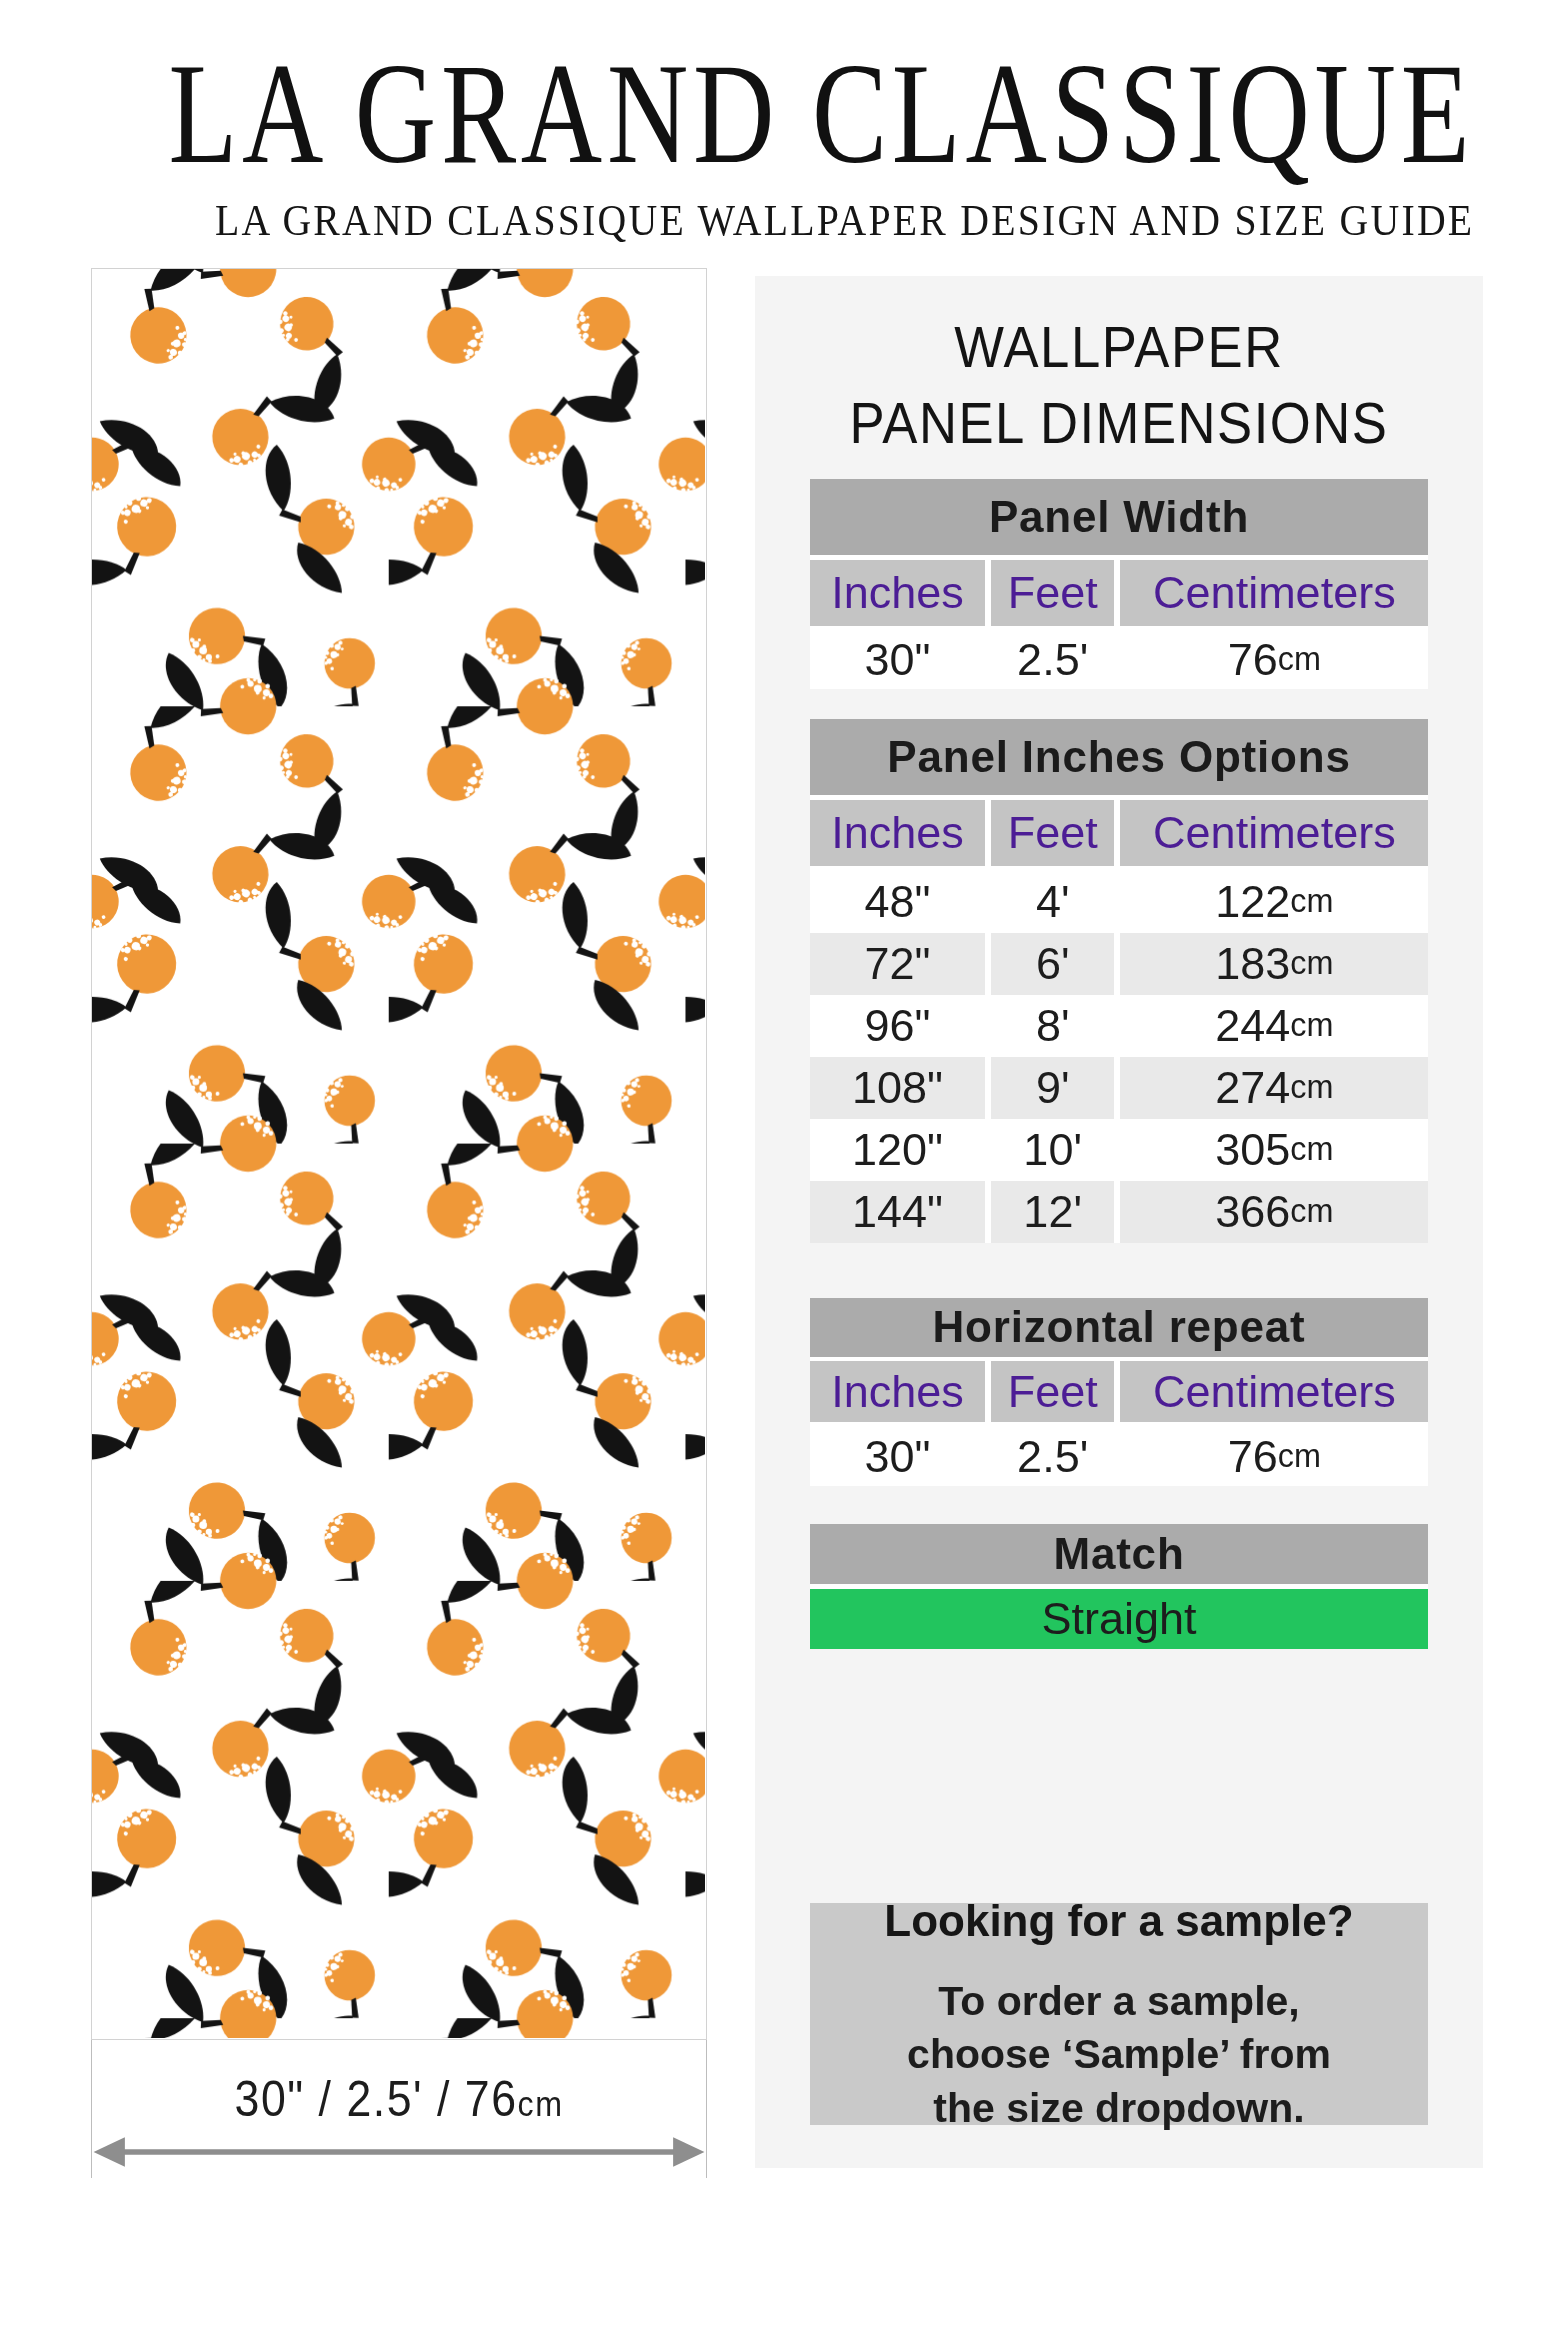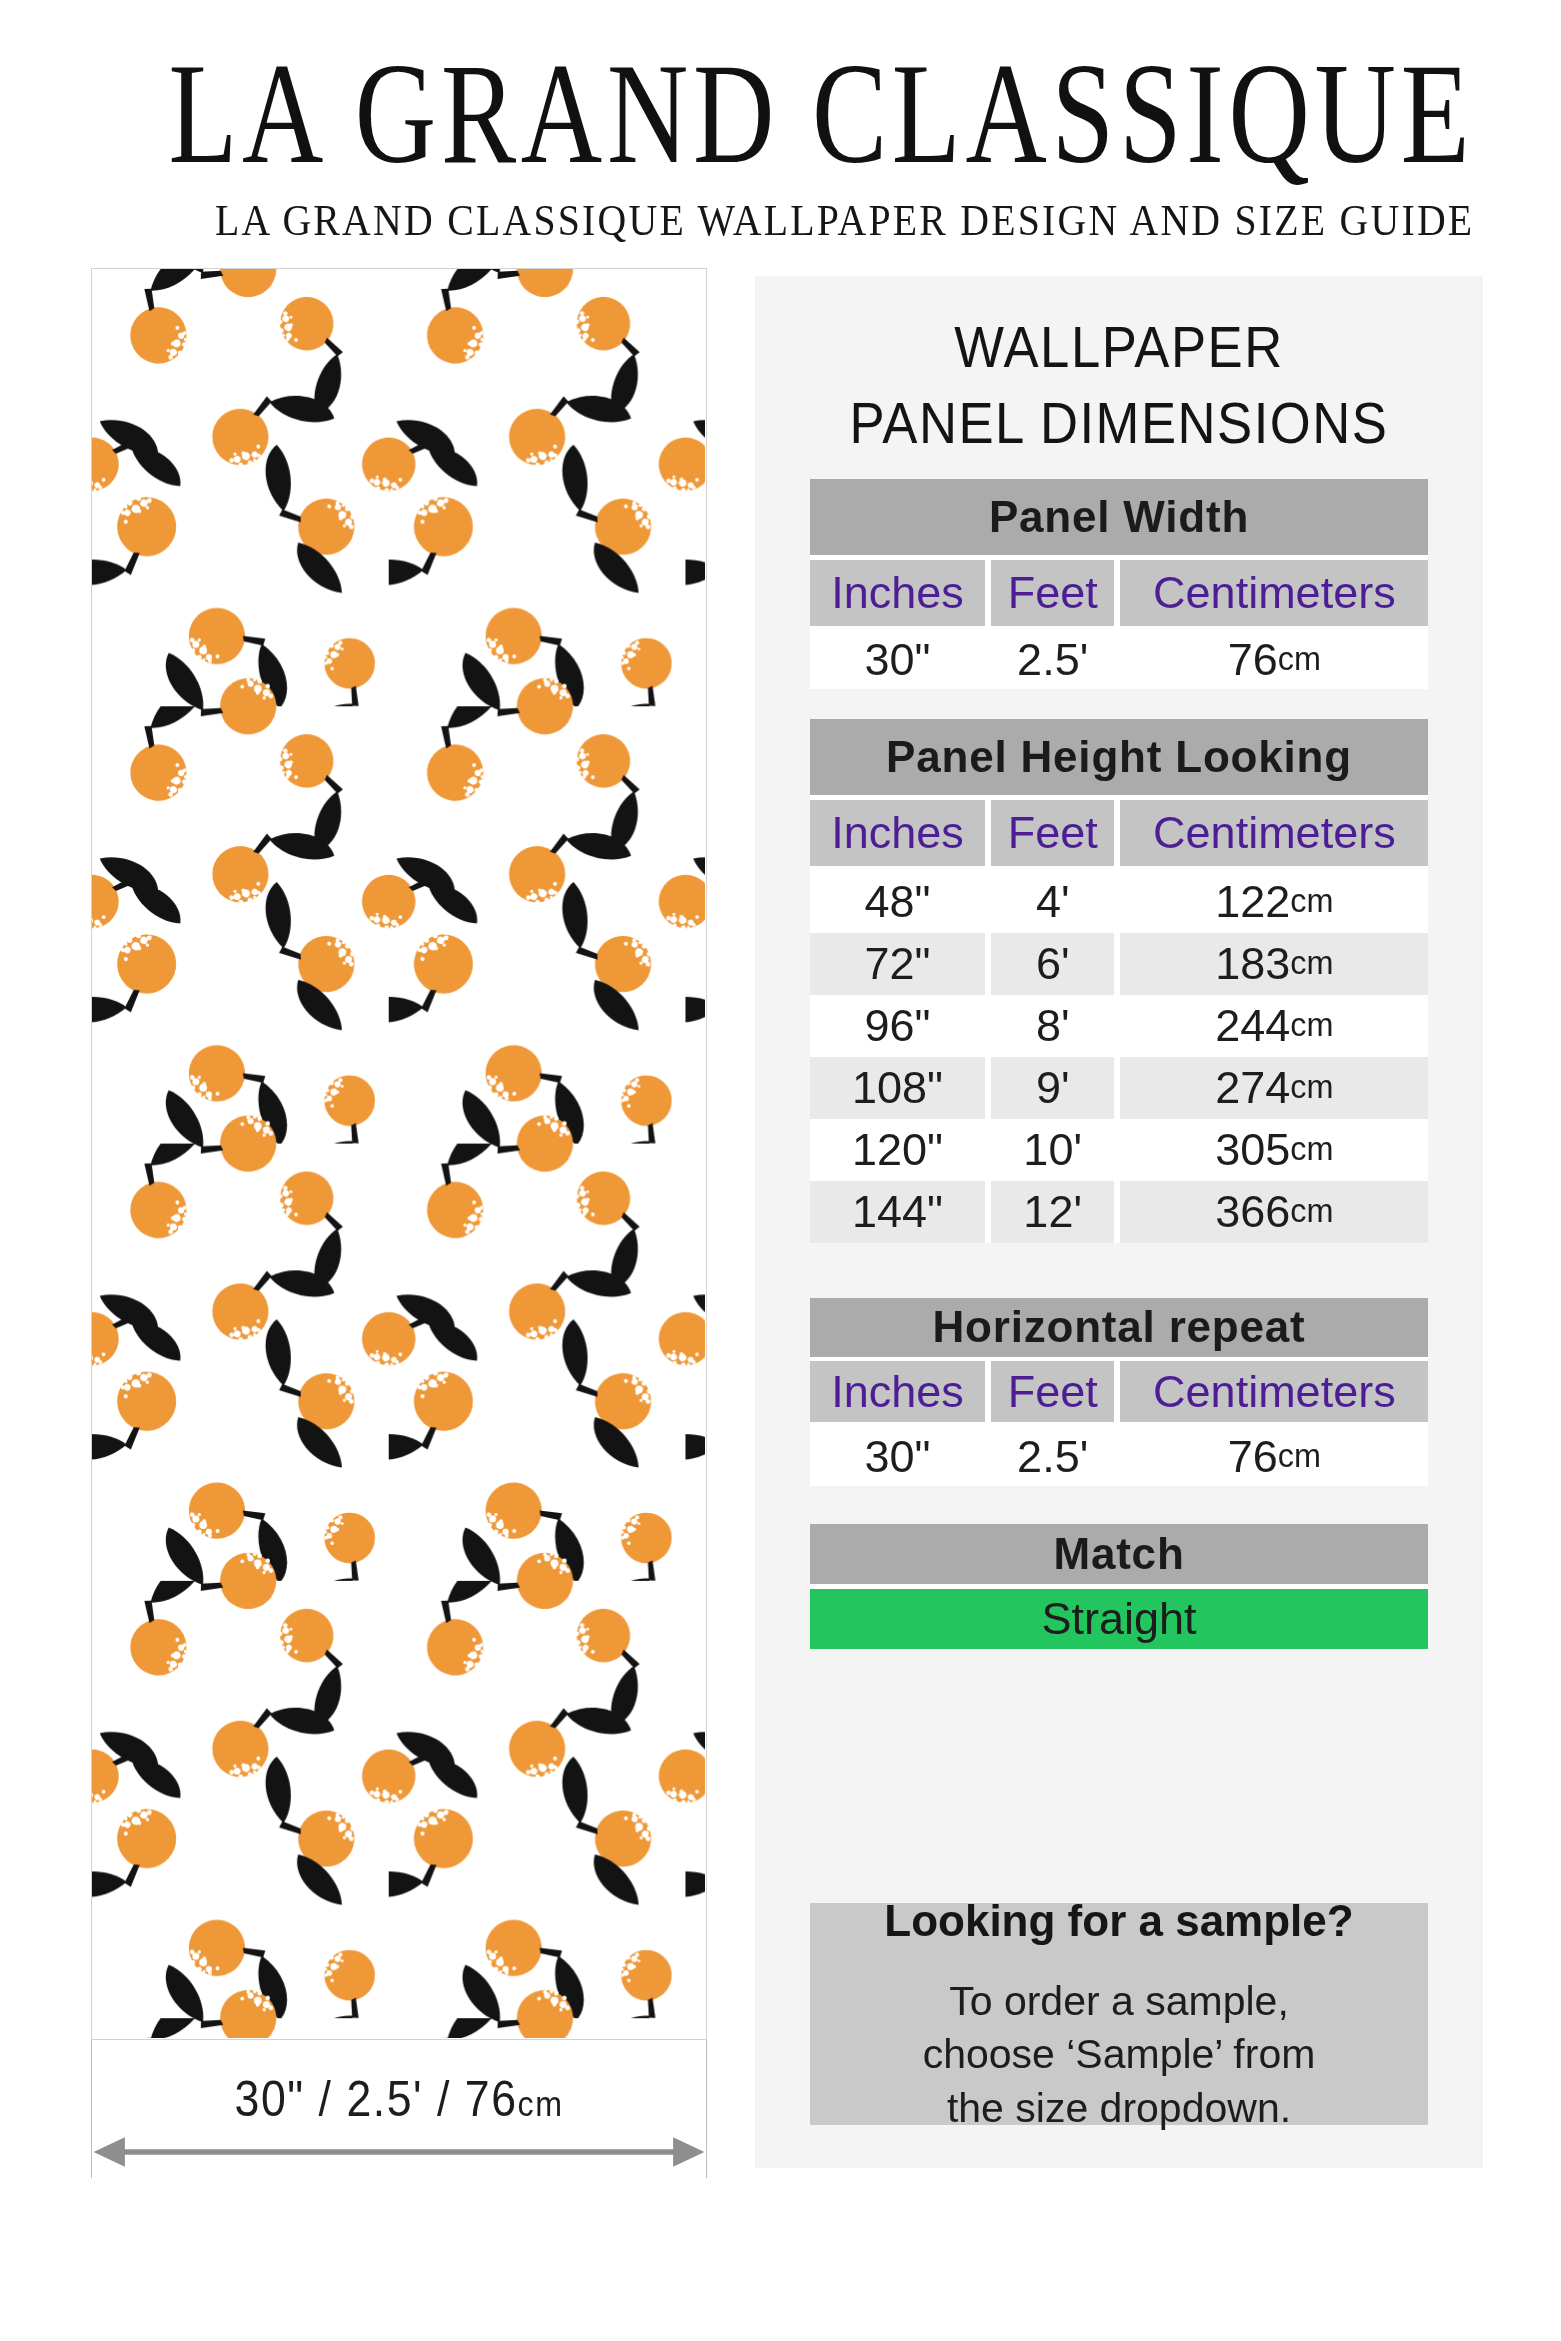--- a/index.html
+++ b/index.html
@@ -67,21 +67,21 @@
     height:60px;background:#22c55e;display:flex;align-items:center;justify-content:center;
     font-size:45px;font-weight:300;color:#1d1d1d;
   }
   .match-band{height:60px;}
   .sample-box{
     width:618px;height:222px;margin:254px auto 0 auto;background:#c9c9c9;
     display:flex;flex-direction:column;align-items:center;justify-content:center;
     text-align:center;box-sizing:border-box;padding-top:3.1px;
   }
   .sample-title{font-size:44px;font-weight:700;color:#161616;margin-bottom:29px;}
-  .sample-line{font-size:41px;font-weight:400;color:#1d1d1d;line-height:1.3;}
+  .sample-line{font-size:41px;font-weight:700;color:#1d1d1d;line-height:1.3;}
   .unit{font-size:0.72em;}
 </style>
 </head>
 <body>
 
 <div class="header">
   <div class="brand-title">LA GRAND CLASSIQUE</div>
   <div class="brand-subtitle">LA GRAND CLASSIQUE WALLPAPER DESIGN AND SIZE GUIDE</div>
 </div>
 
@@ -156,21 +156,21 @@
         <div class="hc">Centimeters</div>
       </div>
       <div class="vrow single">
         <div class="vc">30"</div>
         <div class="vc">2.5'</div>
         <div class="vc u-cm">76<span class="unit">cm</span></div>
       </div>
     </div>
 
     <div class="dim-table mb-lg">
-      <div class="band">Panel Height Looking</div>
+      <div class="band">Panel Inches Options</div>
       <div class="cols">
         <div class="hc">Inches</div>
         <div class="hc">Feet</div>
         <div class="hc">Centimeters</div>
       </div>
       <div class="vrow">
         <div class="vc">48"</div>
         <div class="vc">4'</div>
         <div class="vc u-cm">122<span class="unit">cm</span></div>
       </div>

